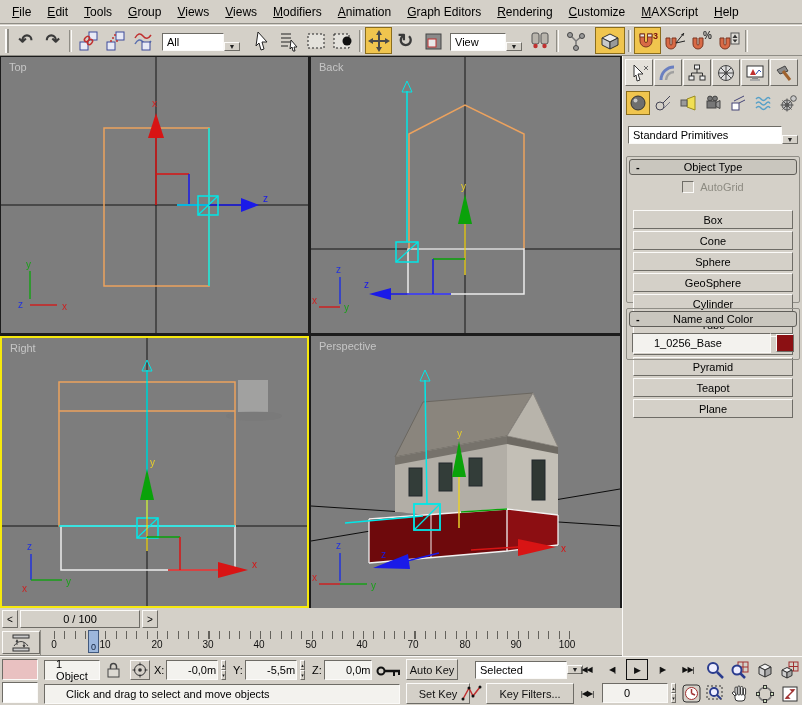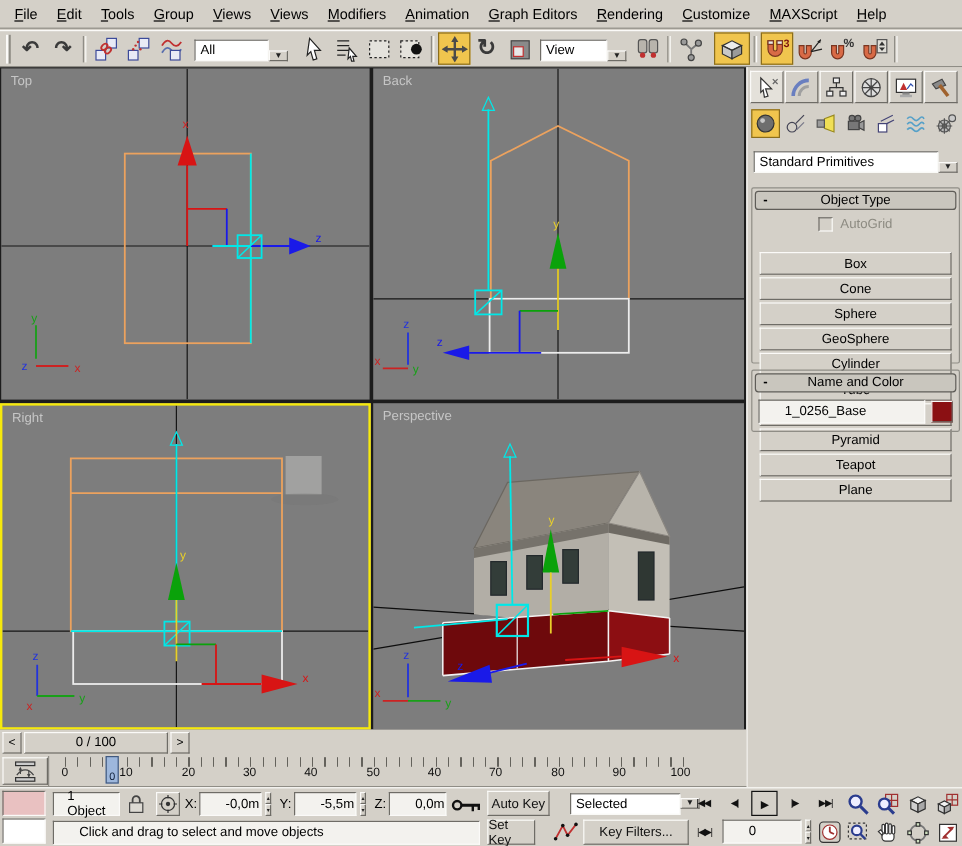--- a/index.html
+++ b/index.html
@@ -683,21 +683,21 @@
         <rect x="9" y="2" width="9" height="9" fill="none" stroke="#a03030"></rect>
         <line x1="13.5" y1="2" x2="13.5" y2="11" stroke="#a03030"></line>
           <line x1="9" y1="6.5" x2="18" y2="6.5" stroke="#a03030"></line>
         <polygon points="2,10 7,7.5 12,10 7,12.5" fill="#f2f2f2" stroke="#333"></polygon>
         <polygon points="2,10 7,12.5 7,18 2,15.5" fill="#cfcfcf" stroke="#333"></polygon>
         <polygon points="12,10 7,12.5 7,18 12,15.5" fill="#a8a8a8" stroke="#333"></polygon>
       </svg>
     </div>
 
     <div class="abs field" style="left:44px; top:27px; width:356px; height:20px">Click and drag to select and move objects</div>
-    <div class="abs raised pbk" style="left:406px; top:26px; width:40px; font-size:11px; letter-spacing:0">Set Key</div>
+    <div class="abs raised pbk" style="left:406px; top:26px; width:64px; font-size:11px; letter-spacing:0">Set Key</div>
     <div class="abs" style="left:461px; top:27px">
       <svg width="22" height="18">
         <path d="M2,15 L8,4 L12,12 L19,3" fill="none" stroke="#c03030" stroke-width="1.5"></path>
         <circle cx="2" cy="15" r="1.5" fill="#111"></circle>
           <circle cx="8" cy="4" r="1.5" fill="#111"></circle>
         <circle cx="12" cy="12" r="1.5" fill="#111"></circle>
           <circle cx="19" cy="3" r="1.5" fill="#111"></circle>
       </svg>
     </div>
     <div class="abs raised pbk" style="left:486px; top:26px; width:88px; font-size:11px; letter-spacing:0">Key Filters...</div>

